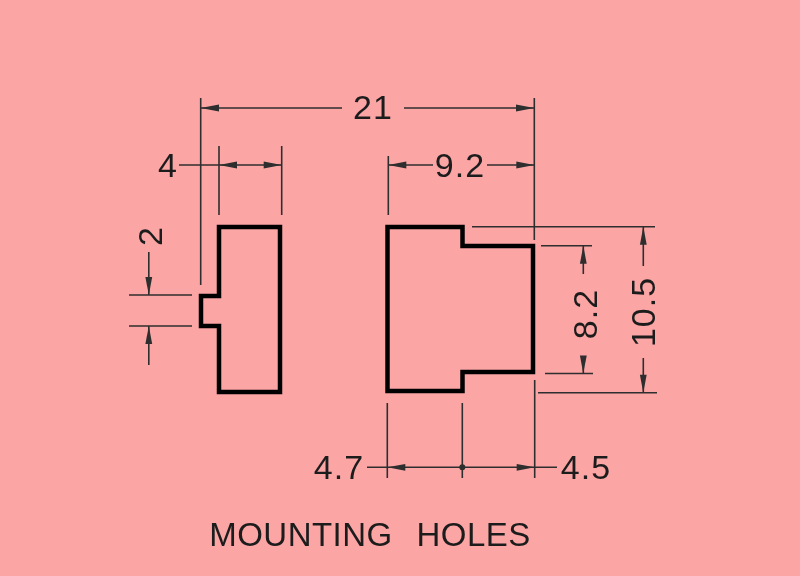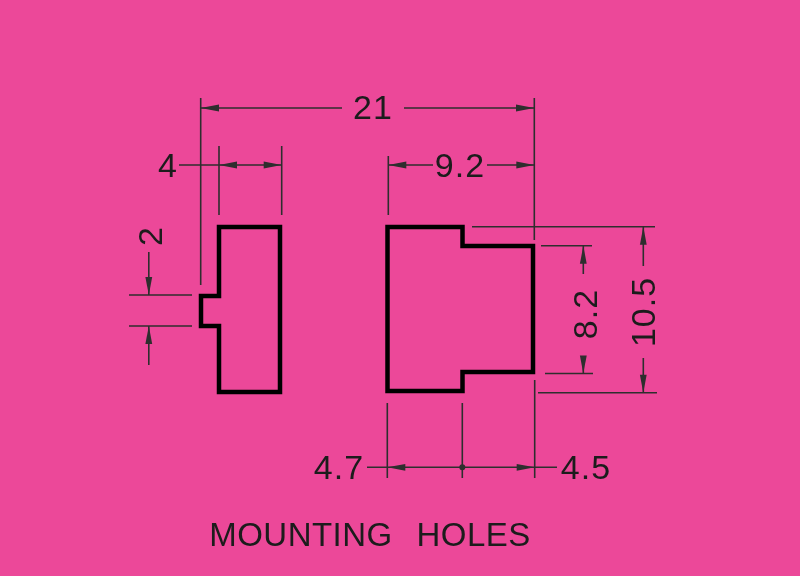--- a/index.html
+++ b/index.html
@@ -4,21 +4,21 @@
 <style>
   html, body {
     margin: 0;
     padding: 0;
     background: #ffffff;
   }
   .canvas {
     position: relative;
     width: 800px;
     height: 576px;
-    background: #ec4899;
+    background: #fca5a5;
     overflow: hidden;
   }
   svg text {
     font-family: "Liberation Sans", "DejaVu Sans", sans-serif;
   }
   .dim-text {
     font-size: 34px;
     letter-spacing: 1px;
     text-anchor: middle;
     dominant-baseline: central;

